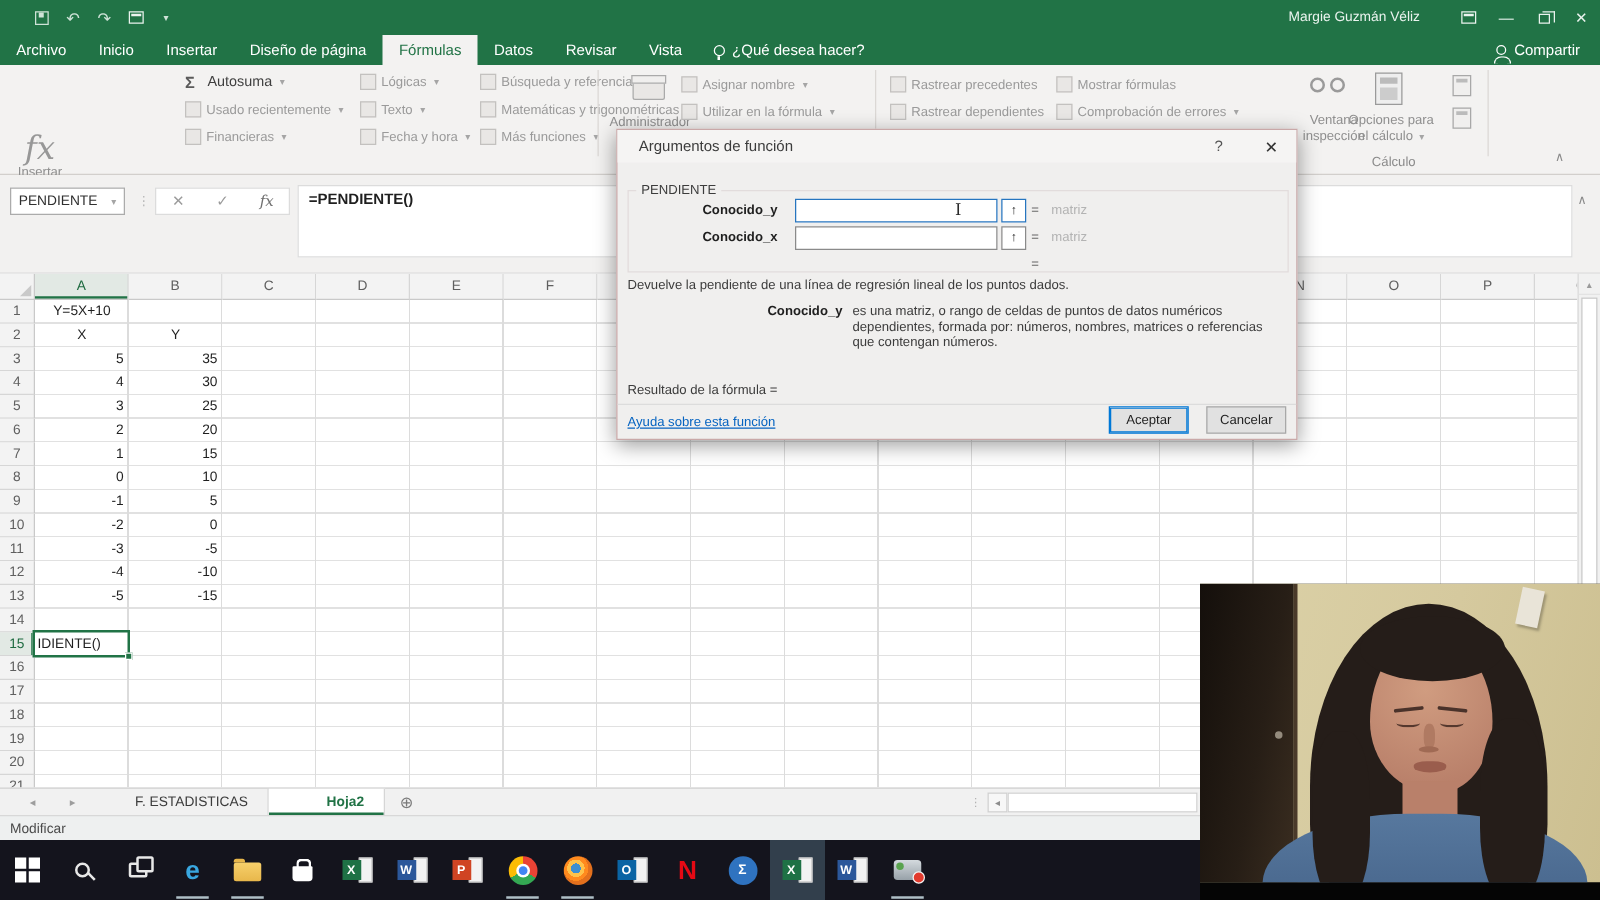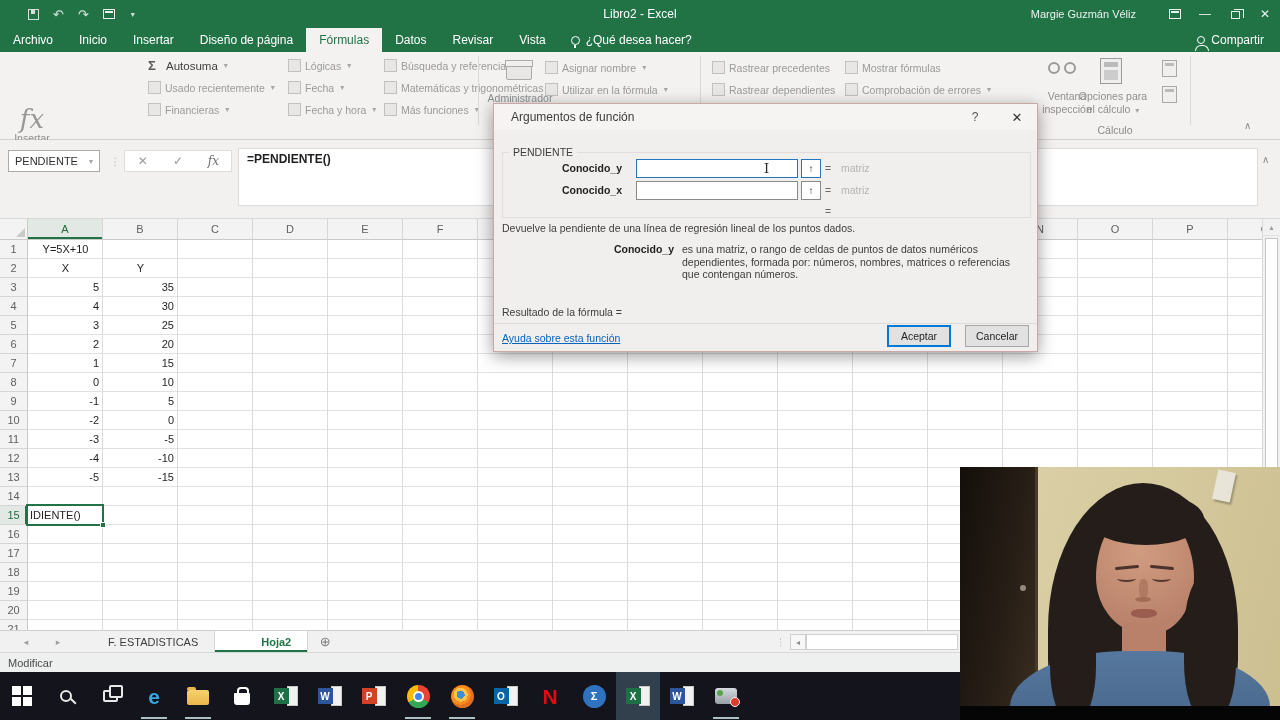--- a/index.html
+++ b/index.html
@@ -198,21 +198,20 @@
 <div id="app">
 
   <div class="titlebar">
     <div class="qat">
       <span class="floppy"></span>
       <span class="gi">↶</span>
       <span class="gi">↷</span>
       <span class="rdo"></span>
       <span class="caret" style="color:#cfe3d8">▾</span>
     </div>
-    <div class="ttl">Libro2 - Excel</div>
     <div class="tright">
       <span class="uname">Margie Guzmán Véliz</span>
       <span class="wbtn">
           <span class="rdo"></span>
         </span>
       <span class="wbtn">—</span>
       <span class="wbtn">
           <span class="resto"></span>
         </span>
       <span class="wbtn">✕</span>
@@ -261,21 +260,21 @@
       <span class="caret">▾</span>
     </div>
 
     <div class="rlb" style="left:288px;top:7px;">
       <span class="ic"></span>
       <span>Lógicas</span>
       <span class="caret">▾</span>
     </div>
     <div class="rlb" style="left:288px;top:29px;">
       <span class="ic"></span>
-      <span>Fecha</span>
+      <span>Texto</span>
       <span class="caret">▾</span>
     </div>
     <div class="rlb" style="left:288px;top:51px;">
       <span class="ic"></span>
       <span>Fecha y hora</span>
       <span class="caret">▾</span>
     </div>
 
     <div class="rlb" style="left:384px;top:7px;">
       <span class="ic"></span>

